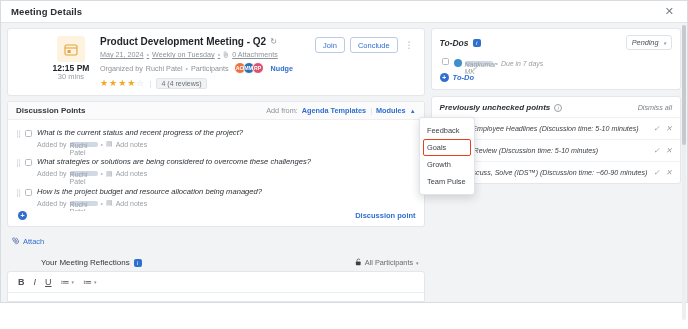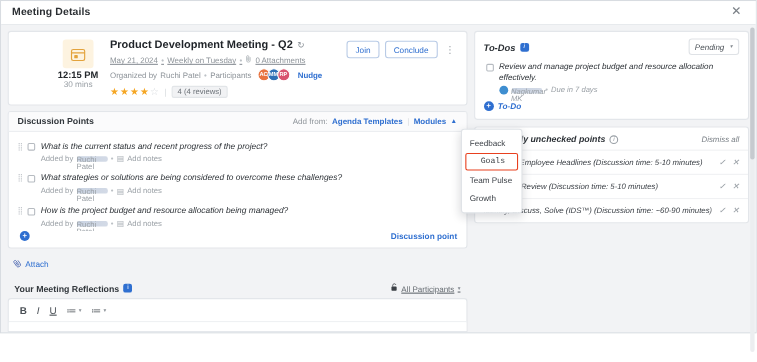--- a/index.html
+++ b/index.html
@@ -144,36 +144,36 @@
   .modules-menu {
     position: absolute; left: 418px; top: 116px; z-index: 30;
     width: 56px; background: #fff;
     border: 1px solid #e0e3e7; border-radius: 3px;
     box-shadow: 0 3px 9px rgba(20,25,35,.16);
     padding: 4px 0;
   }
   .mm-item { font-size: 7.4px; color: #3a3f45; padding: 4px 7px; cursor: pointer; white-space: nowrap; }
   .mm-item.selected {
     border: 1.3px solid #e8401f; border-radius: 2px;
-    margin: 0 3px; padding: 3px 13px; font-family: Liberation Mono, monospace;
+    margin: 0 3px; padding: 3px 3px;
   }
 
   
   .attach-row { display: flex; align-items: center; gap: 3px; padding: 4px 2px 2px 6px; }
   .clip { color: #6f7aa8; font-size: 8px; transform: rotate(-35deg); display: inline-block; }
   .attach-label { font-size: 7.5px; color: #2f6fd0; cursor: pointer; }
 
   .refl-head { display: flex; align-items: center; gap: 4px; padding: 5px 6px 4px 6px; }
-  .refl-title { font-size: 8px; font-weight: bold; color: #33383d; }
+  .refl-title { font-size: 8px; font-weight: normal; color: #33383d; margin-left: 28px; }
   .info-b {
     width: 8px; height: 8px; border-radius: 2px; background: #2f6fd0;
     display: inline-flex; align-items: center; justify-content: center;
     color: #fff; font-size: 6px;
   }
-  .refl-right { margin-left: auto; display: flex; align-items: center; gap: 3px; font-size: 7.3px; color: #666c72; cursor: pointer; text-decoration: underline; }
+  .refl-right { margin-left: auto; display: flex; align-items: center; gap: 3px; font-size: 7.3px; color: #666c72; cursor: pointer; }
   .lock-ic { font-size: 7px; color: #3c4146; }
 
   .editor { background: #fff; border: 1px solid #e3e6ea; border-radius: 3px 3px 0 0; }
   .editor-toolbar {
     display: flex; align-items: center; gap: 9px;
     padding: 5px 10px; border-bottom: 1px solid #eceef1;
     color: #4a5056; font-size: 9px;
   }
   .tb { cursor: pointer; display: flex; align-items: center; gap: 2px; }
   .tb .mini-caret { font-size: 5px; color: #8d9399; }
@@ -412,21 +412,20 @@
           <span class="info-b">i</span>
           <span class="pending-sel">
             <span>Pending</span>
             <span class="mini-caret">▾</span>
           </span>
         </div>
 
         <div class="todo-item">
           <span class="cbox"></span>
           <span style="flex:1">
-            <div class="todo-text">Review and manage project budget and resource allocation effectively.</div>
             <div class="todo-meta">
               <span class="av-sm"></span>
               <span class="blur-sm">Nagkumar MK</span>
               <span class="dot-sep">•</span>
               <span>Due in 7 days</span>
             </div>
           </span>
         </div>
 
         <div class="todo-add">
@@ -456,20 +455,20 @@
           <span class="ic-check">✓</span>
           <span class="ic-x">✕</span>
         </div>
       </div>
     </div>
   </div>
 
   <div class="modules-menu">
     <div class="mm-item">Feedback</div>
     <div class="mm-item selected">Goals</div>
+    <div class="mm-item">Growth</div>
     <div class="mm-item">Team Pulse</div>
-    <div class="mm-item">Growth</div>
   </div>
 
   <div class="scrollbar">
     <div class="thumb"></div>
   </div>
 </div>
 
 </body></html>

